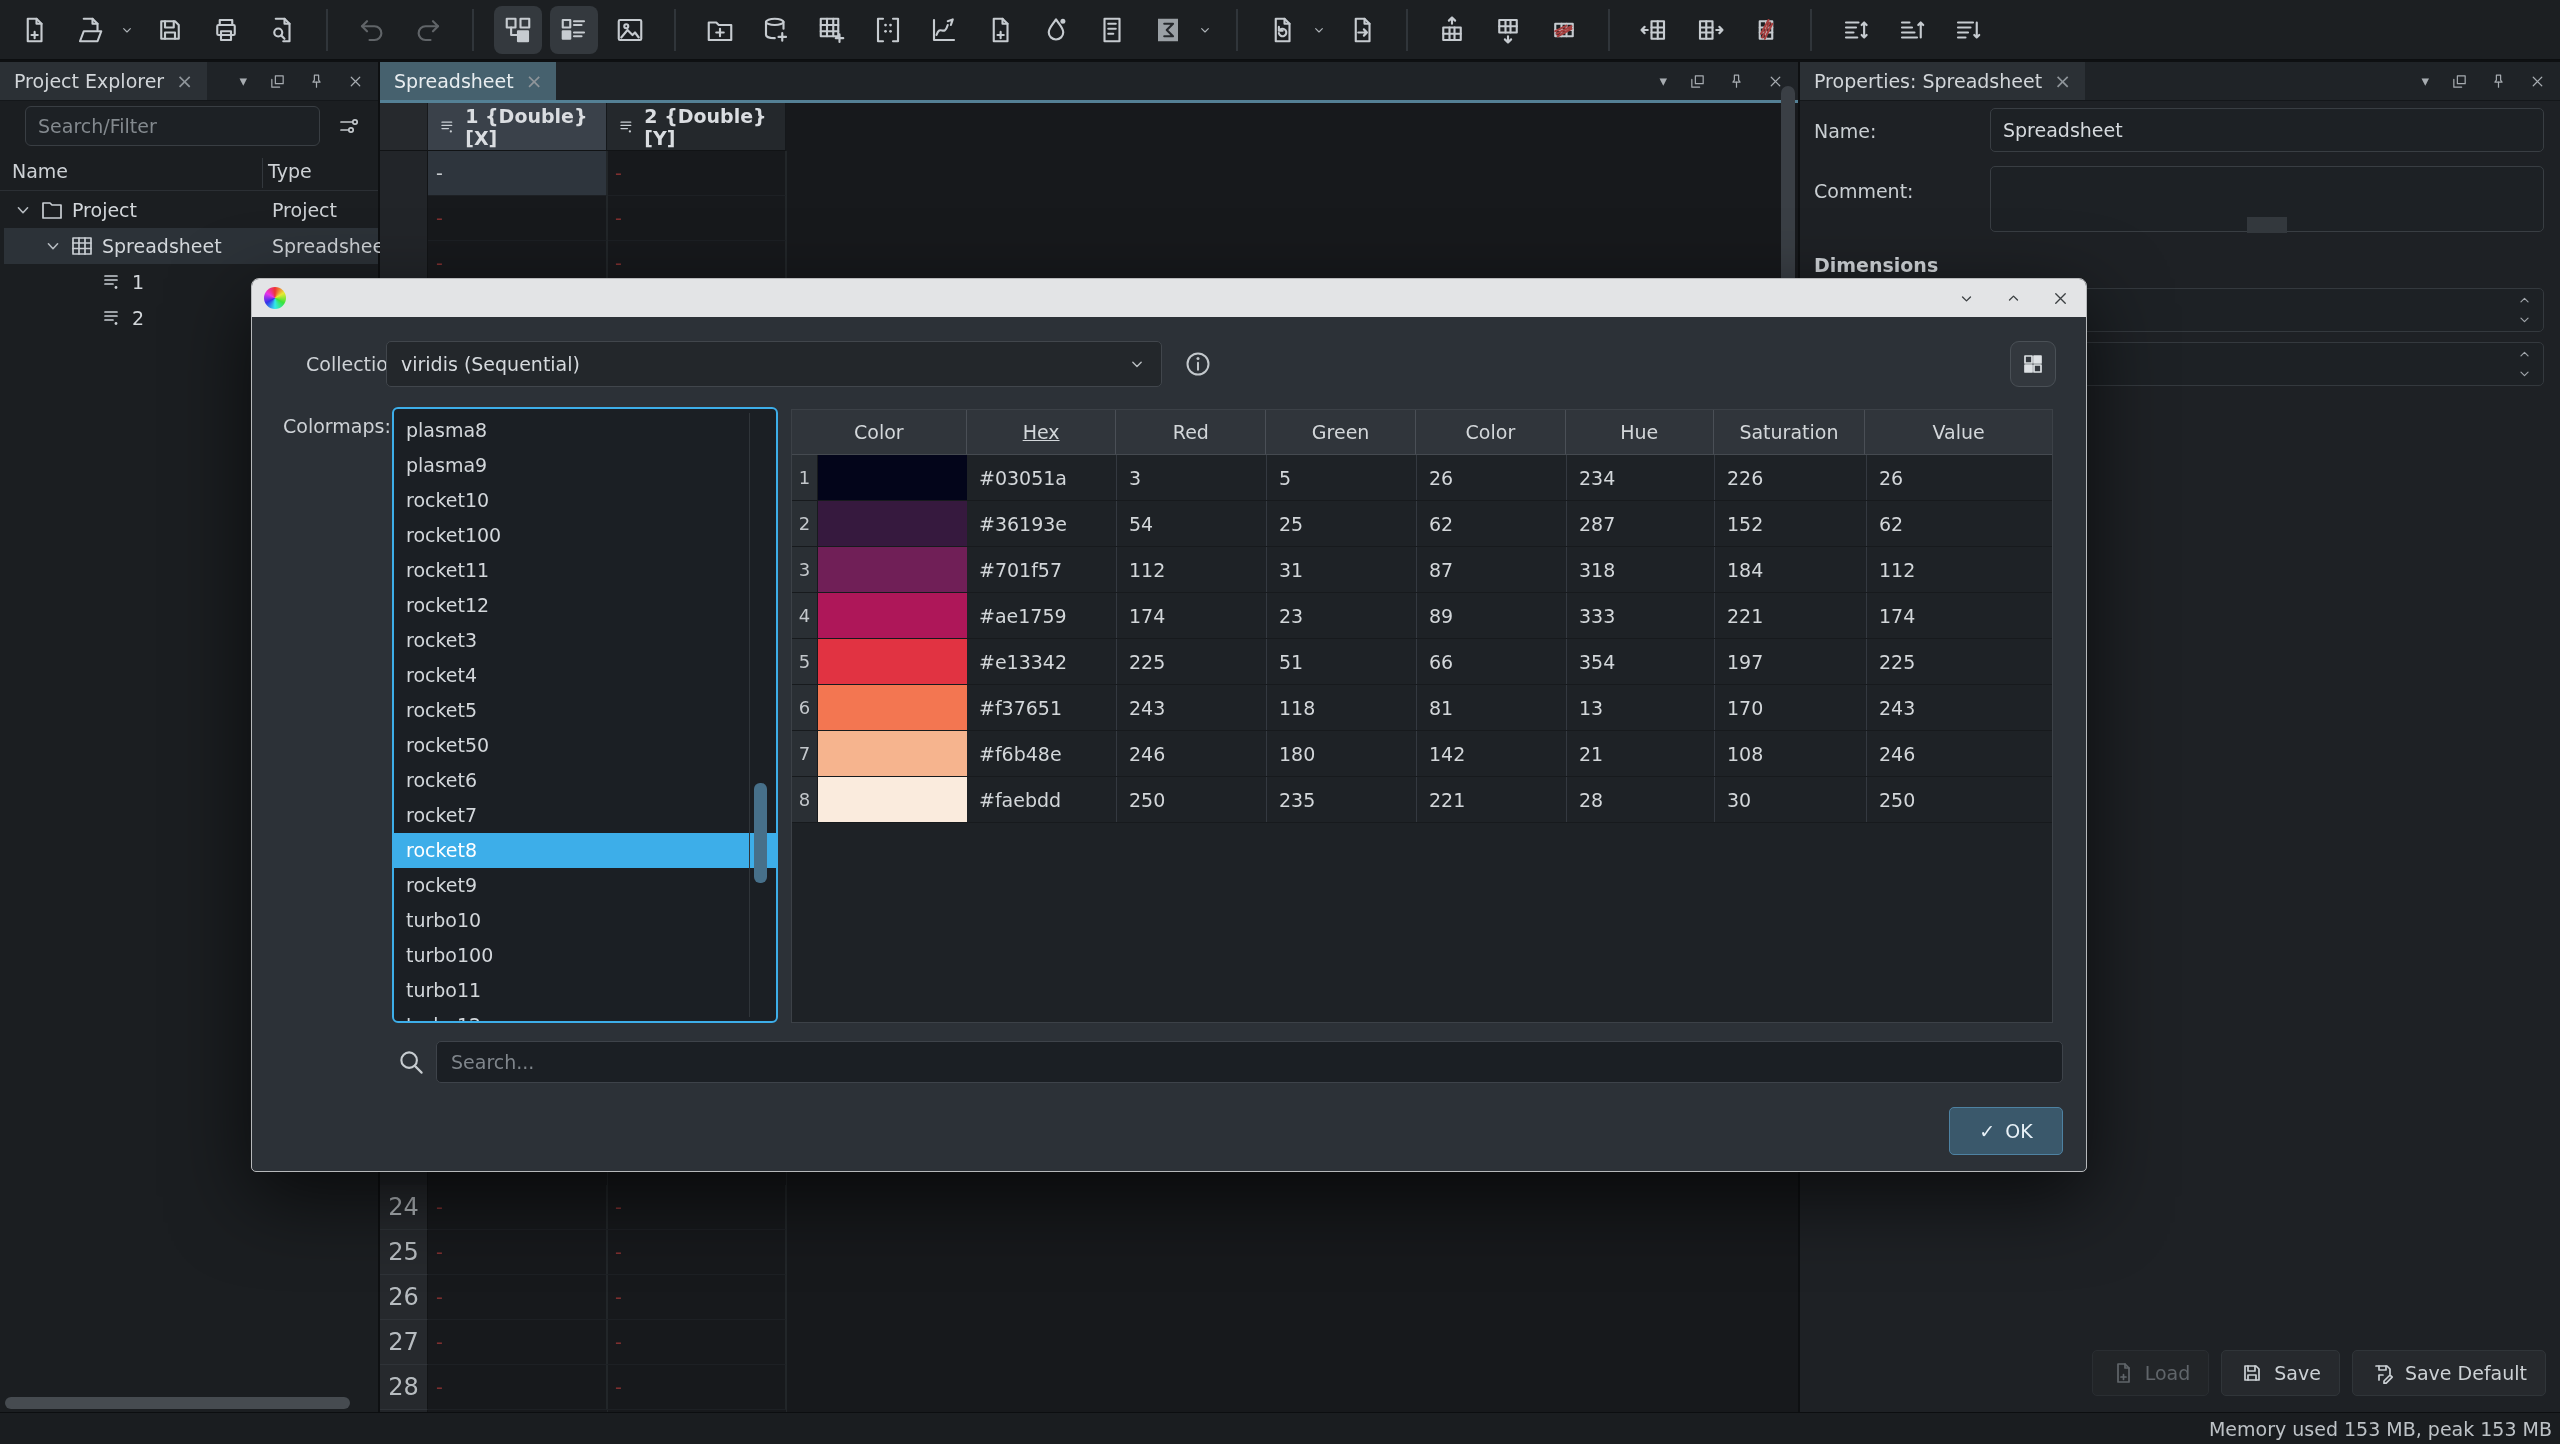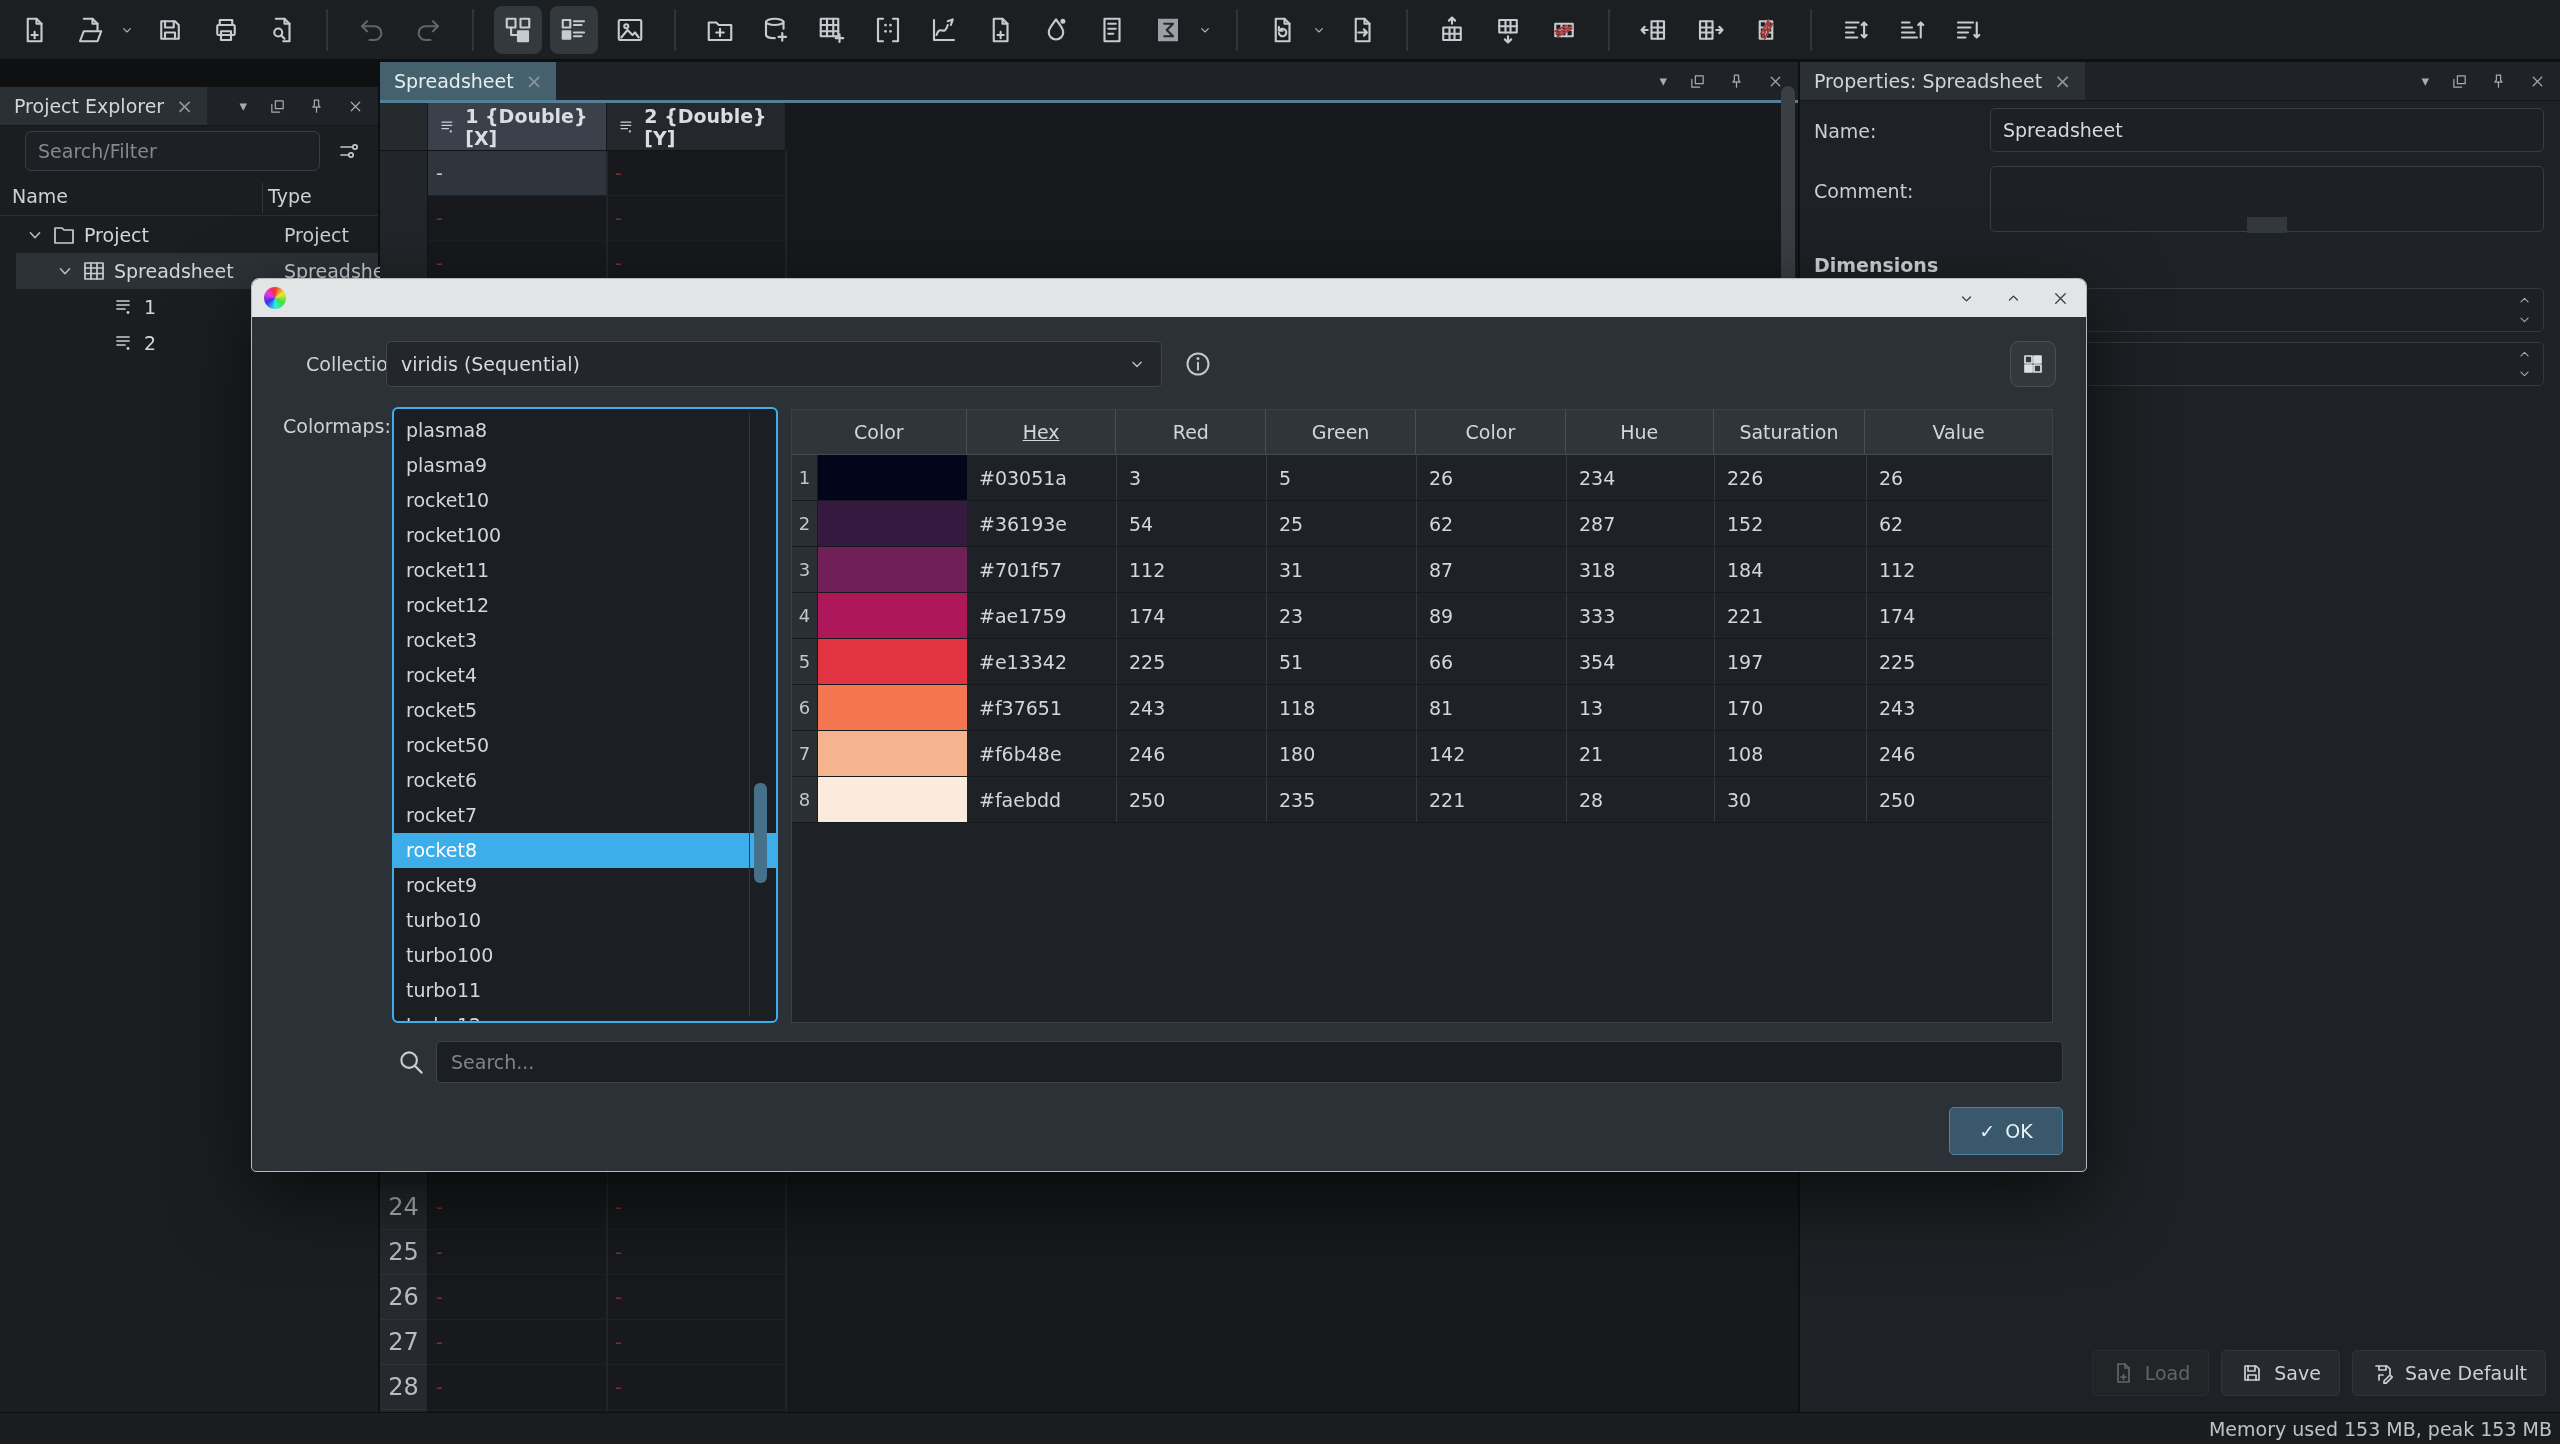--- a/index.html
+++ b/index.html
@@ -21,31 +21,31 @@
   .dock{position:absolute;background:#1e2125;}
   .docktitle{position:absolute;left:0;top:0;right:0;height:38px;background:#1f2327;display:flex;align-items:center;border-bottom:1px solid #14171a;}
   .docktab{height:38px;display:flex;align-items:center;gap:12px;padding:0 14px;background:#2b3035;color:#d2d6da;font-size:19px;}
   .docktab .tabclose{color:#8f959a;font-size:20px;line-height:1;}
   .dockspacer{flex:1;}
   .dockicons{display:flex;align-items:center;gap:22px;padding-right:14px;color:#a7acb1;}
   .dockicons .icon{width:17px;height:17px;}
   .dockicons .tri{font-size:15px;color:#a7acb1;}
 
   
-  #dock-pe{left:0;top:62px;width:378px;height:1350px;background:#1b1e21;margin-top:25px;}
+  #dock-pe{left:0;top:62px;width:378px;height:1350px;background:#1b1e21;}
   .pe-search{position:absolute;left:5px;top:44px;right:58px;height:40px;padding-left:20px;}
   .pe-search input{width:100%;height:100%;box-sizing:border-box;background:#1d2125;border:1px solid #393e43;border-radius:6px;color:#d3d7db;font-size:19px;padding:0 12px;font-family:inherit;}
   .pe-search input::placeholder{color:#83898e;}
   .pe-filterbtn{position:absolute;right:10px;top:46px;width:38px;height:36px;display:flex;align-items:center;justify-content:center;color:#c3c8cc;}
   .pe-filterbtn .icon{width:24px;height:24px;}
   .pe-cols{position:absolute;left:0;top:94px;right:0;height:34px;border-bottom:1px solid #2b2f34;font-size:19px;color:#cdd1d5;}
   .pe-col-name{position:absolute;left:12px;top:4px;}
   .pe-col-type{position:absolute;left:268px;top:4px;}
   .pe-coldiv{position:absolute;left:262px;top:2px;width:1px;height:30px;background:#33383d;}
-  #pe-tree{position:absolute;left:16px;top:130px;right:0;}
+  #pe-tree{position:absolute;left:4px;top:130px;right:0;}
   .pe-row{position:relative;height:36px;display:flex;align-items:center;font-size:19px;color:#d3d7db;}
   .pe-row.selected{background:#2c3artifact;}
   .pe-row.selected{background:#2c3238;}
   .pe-caret{width:22px;height:22px;color:#b6bbc0;flex:none;}
   .pe-icon{width:24px;height:24px;margin:0 8px 0 6px;color:#c9ced3;flex:none;}
   .pe-type{position:absolute;left:268px;color:#cdd1d5;}
   .pe-hscroll{position:absolute;left:5px;bottom:3px;width:345px;height:12px;border-radius:6px;background:#464b50;}
 
   
   #dock-sheet{left:380px;top:62px;width:1418px;height:1350px;background:#17191c;}

